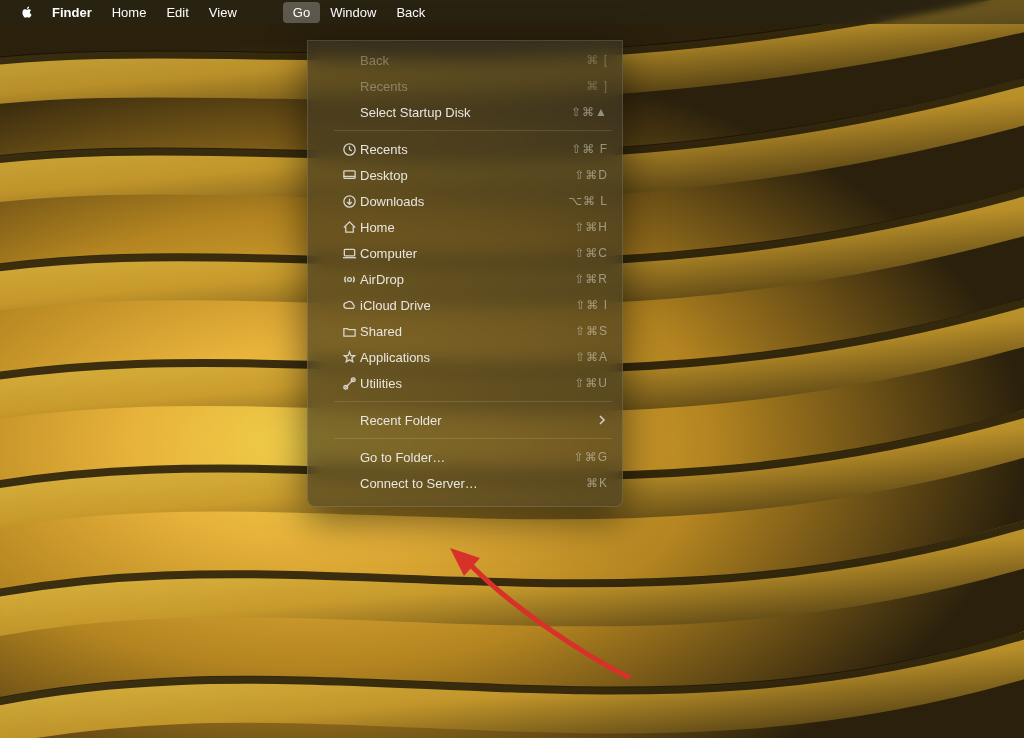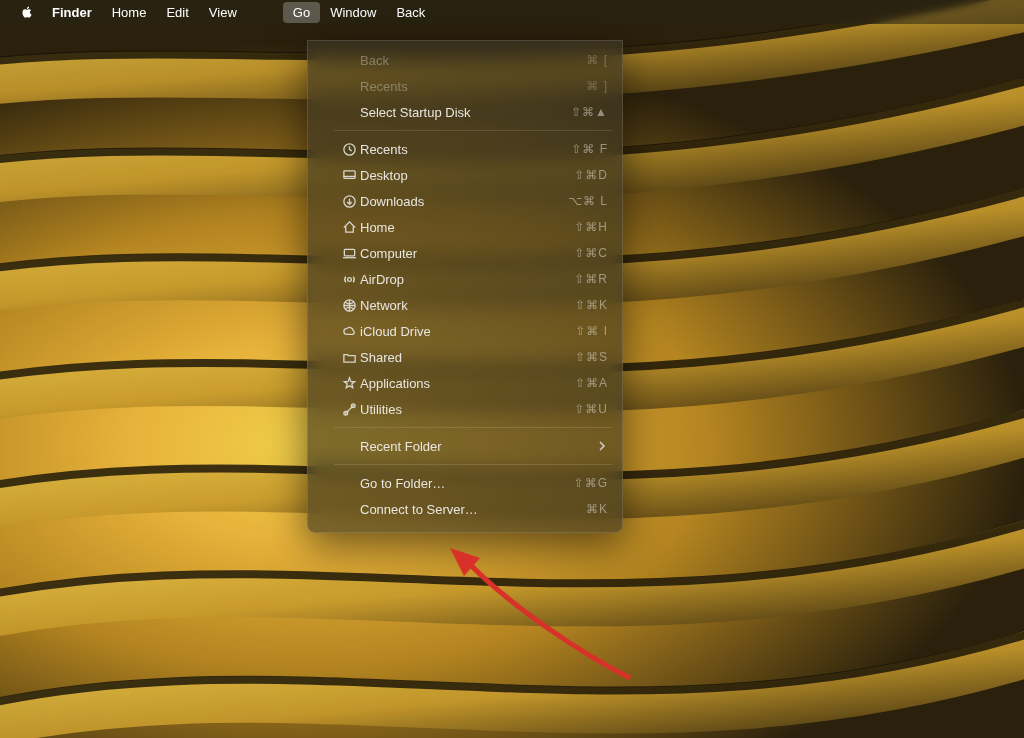--- a/index.html
+++ b/index.html
@@ -228,31 +228,20 @@
             <path d="M12 5 a5 5 0 0 1 0 6"></path>
           </svg>
         </span>
       <span class="label">AirDrop</span>
         <span class="spacer"></span>
       <span class="shortcut">⇧⌘R</span>
     </div>
     <div class="row">
       <span class="iconcol">
           <svg viewBox="0 0 16 16">
-            <circle cx="8" cy="8" r="6"></circle>
-            <path d="M2 8 h12 M8 2 v12 M3.5 4.5 a8 8 0 0 0 9 0 M3.5 11.5 a8 8 0 0 1 9 0"></path>
-          </svg>
-        </span>
-      <span class="label">Network</span>
-        <span class="spacer"></span>
-      <span class="shortcut">⇧⌘K</span>
-    </div>
-    <div class="row">
-      <span class="iconcol">
-          <svg viewBox="0 0 16 16">
             <path d="M5 11 a3 3 0 0 1 0-6 a4 4 0 0 1 7 2 a2.5 2.5 0 0 1 0 4 Z"></path>
           </svg>
         </span>
       <span class="label">iCloud Drive</span>
         <span class="spacer"></span>
       <span class="shortcut">⇧⌘ I</span>
     </div>
     <div class="row">
       <span class="iconcol">
           <svg viewBox="0 0 16 16">

